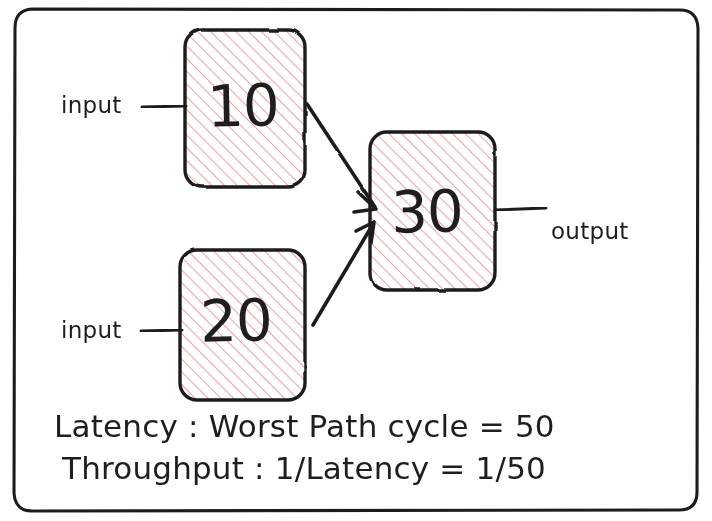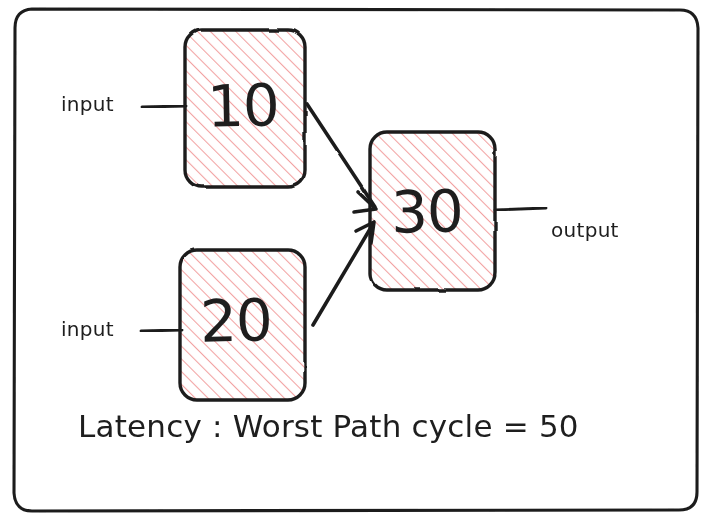--- a/index.html
+++ b/index.html
@@ -34,21 +34,21 @@
     white-space: nowrap;
     -webkit-font-smoothing: antialiased;
   }
   .node-value {
     font-size: 58px;
     font-weight: 400;
     letter-spacing: -1px;
     transform: rotate(-1.2deg);
   }
   .port-label {
-    font-size: 20px;
+    font-size: 23px;
     letter-spacing: 0.3px;
   }
   .note-line {
     font-size: 31px;
     letter-spacing: 0.2px;
   }
 </style>
 </head>
 <body>
 
@@ -125,16 +125,17 @@
   <div class="txt node-value" style="left:200px; top:287px;">20</div>
 
   <div class="txt node-value" style="left:391px; top:178px;">30</div>
 
   <div class="txt port-label" style="left:61px; top:92px;">input</div>
 
   <div class="txt port-label" style="left:61px; top:317px;">input</div>
 
   <div class="txt port-label" style="left:551px; top:194px;margin-top:24px;">output</div>
 
-  <div class="txt note-line" style="left:78px; top:408px;text-align:right;">Latency : Worst Path cycle = 50</div>
+  <div class="txt note-line" style="left:54px; top:408px;text-align:right;">Latency : Worst Path cycle = 50</div>
 
+  <div class="txt note-line" style="left:62px; top:450px;">Throughput : 1/Latency = 1/50</div>
 
 </div>
 
 </body></html>

